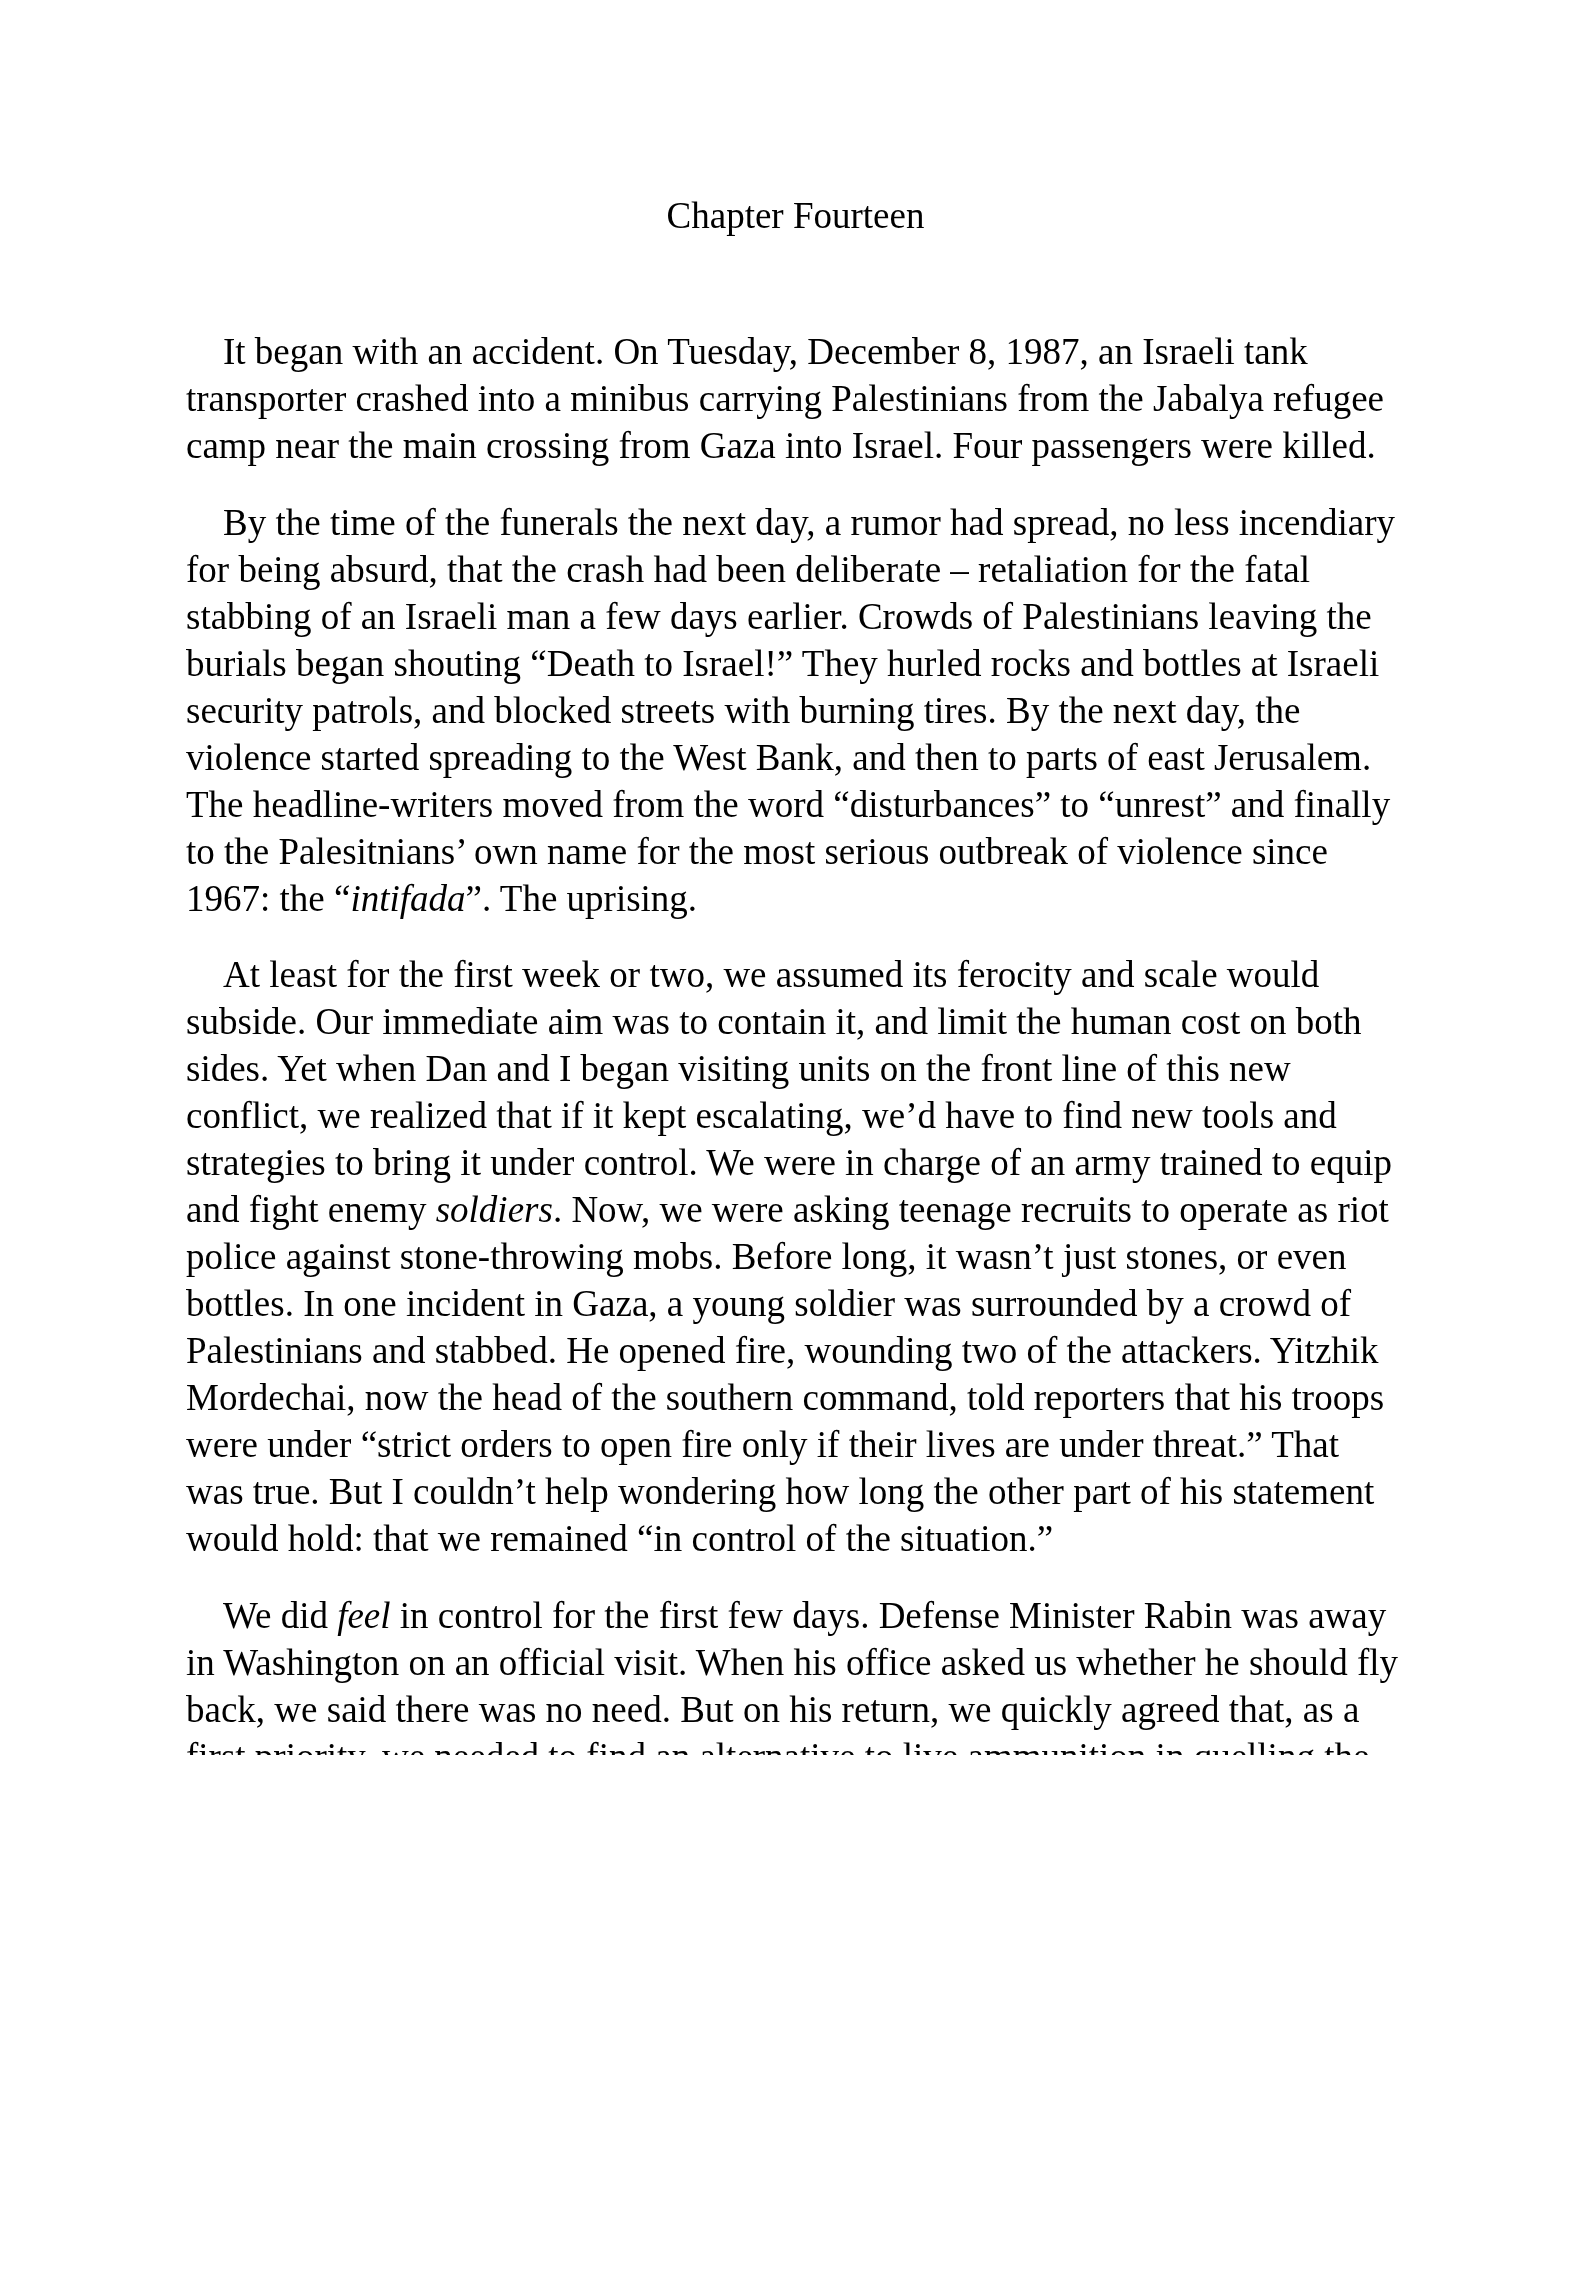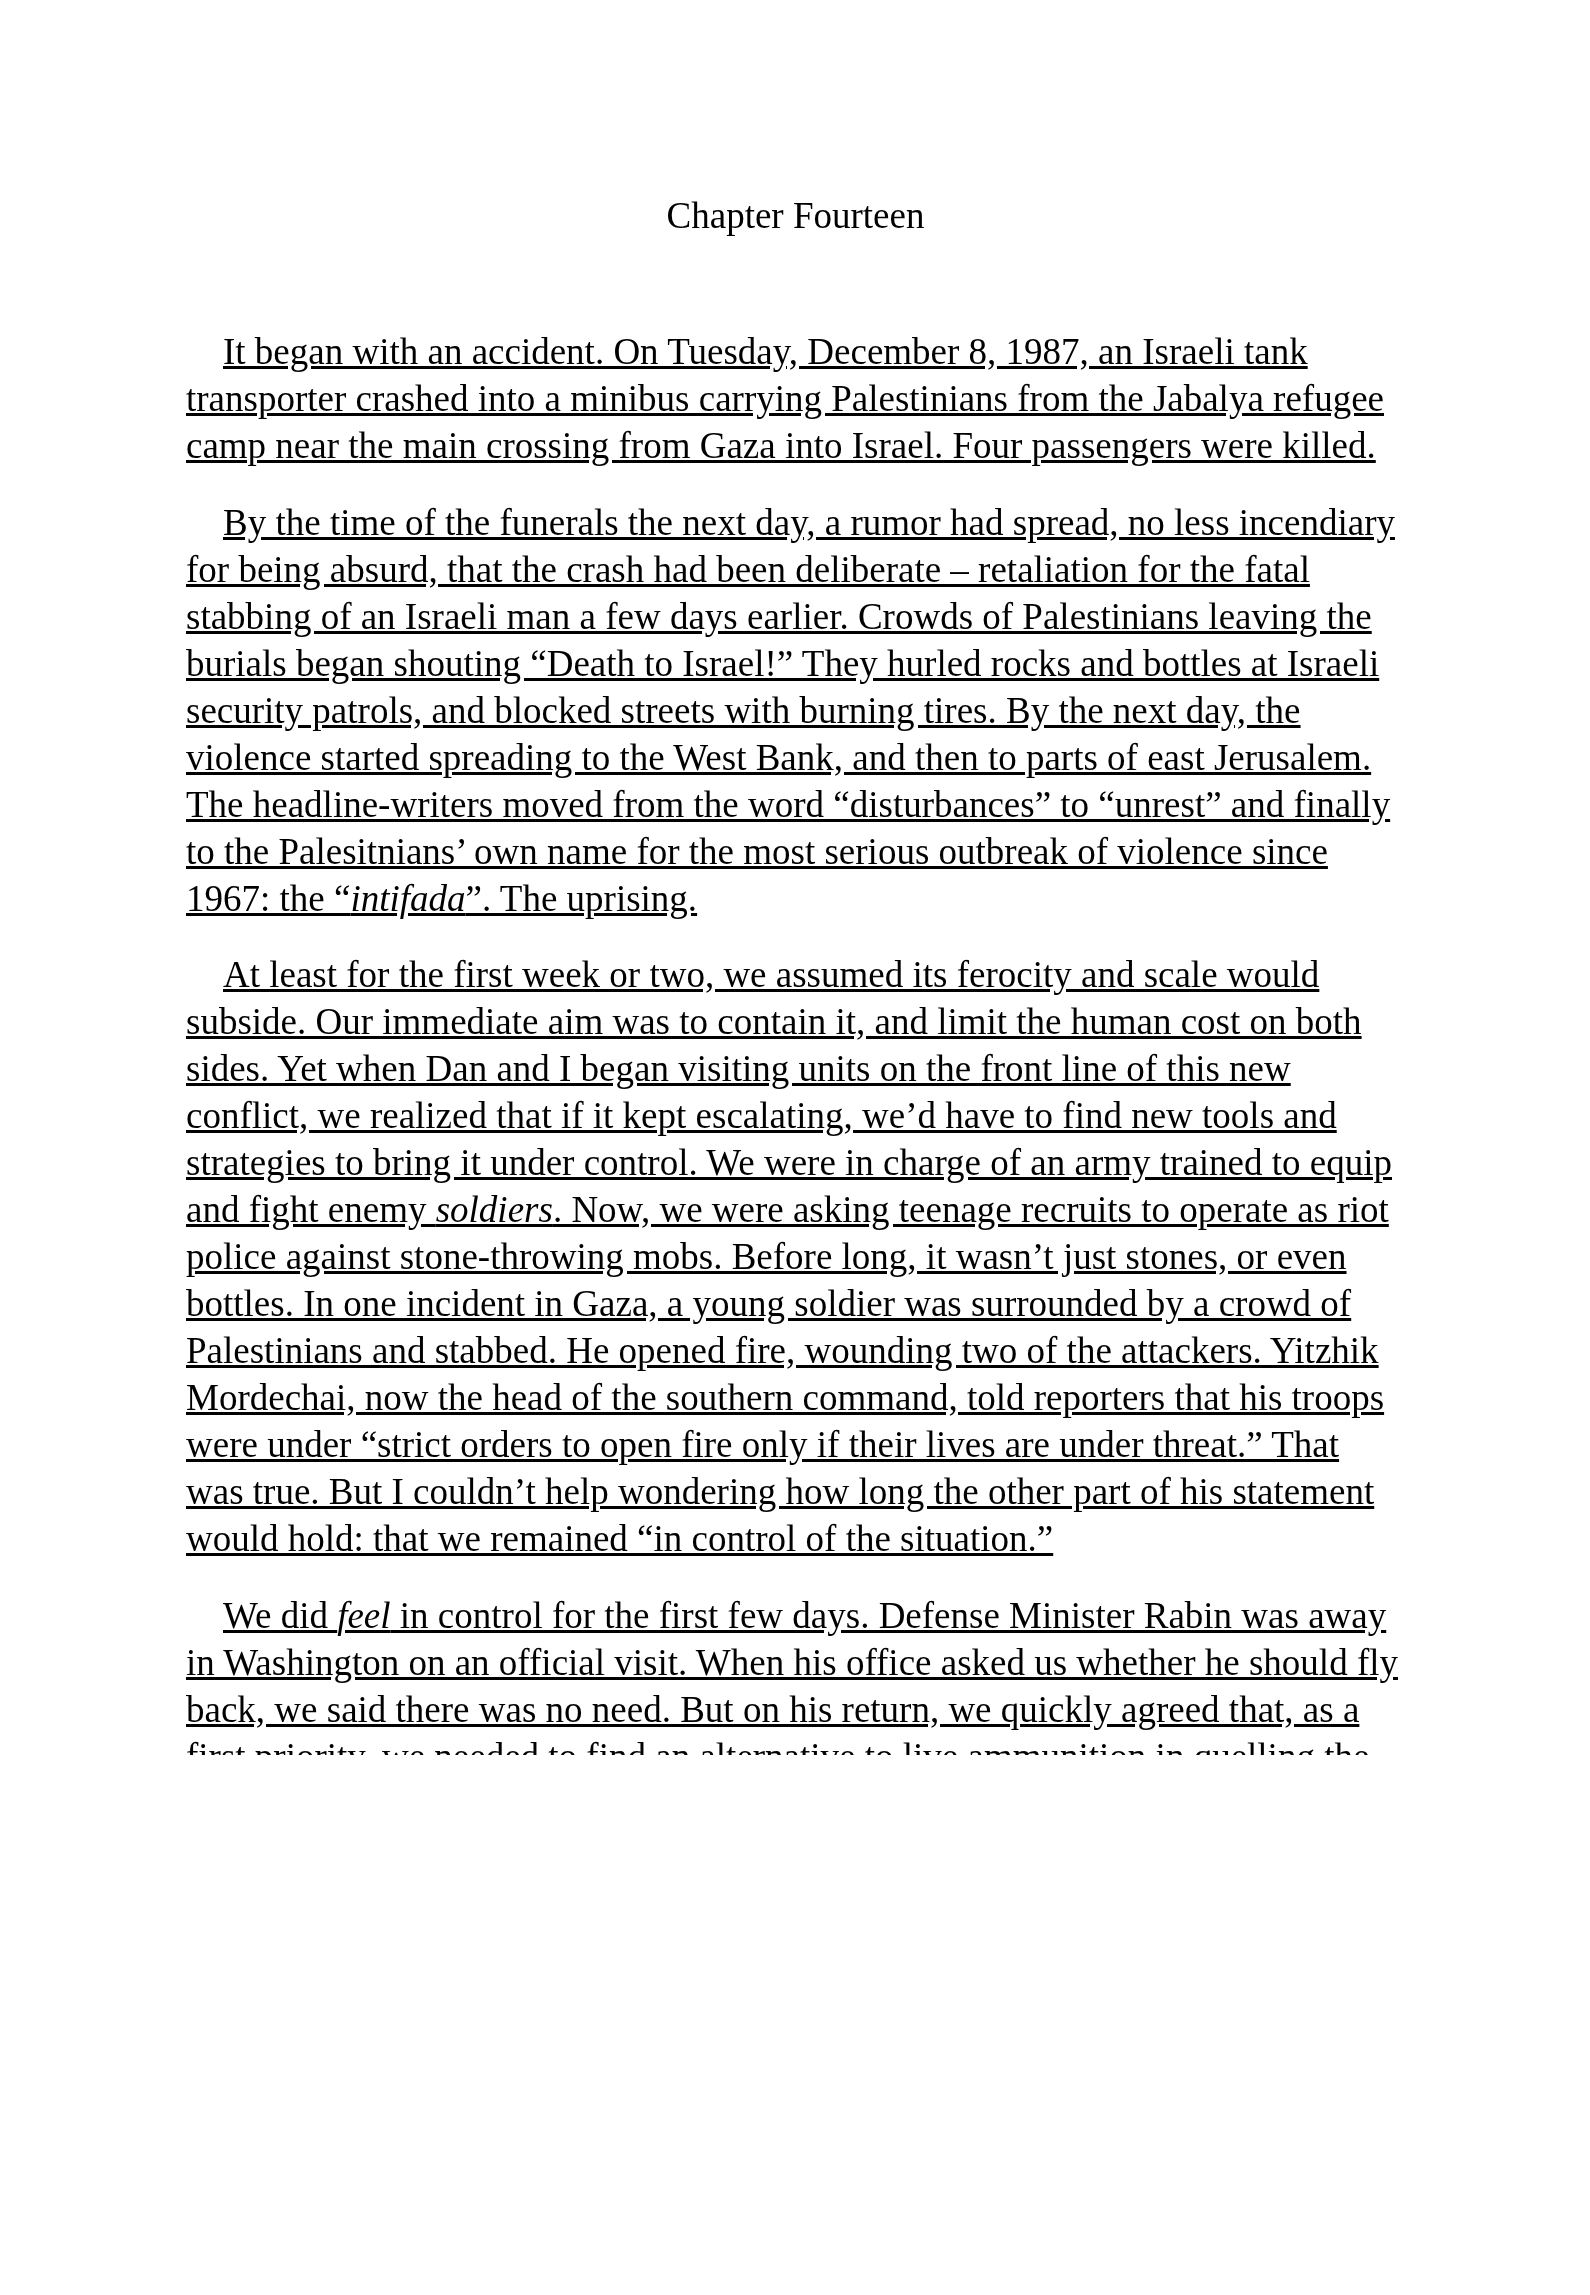--- a/index.html
+++ b/index.html
@@ -28,21 +28,20 @@
   .chapter-title {
     font-size: 37px;
     font-weight: normal;
     text-align: center;
     margin: 0 0 89px 0;
     line-height: 47px;
   }
   .content p {
     margin: 0 0 29.5px 0;
     text-indent: 37px;
-    text-decoration: underline;
   }
   .content p em {
     font-style: italic;
   }
   .page-number {
     position: absolute;
     top: 2183px;
     right: 184px;
     font-family: "Liberation Sans", "DejaVu Sans", sans-serif;
     font-size: 32px;

